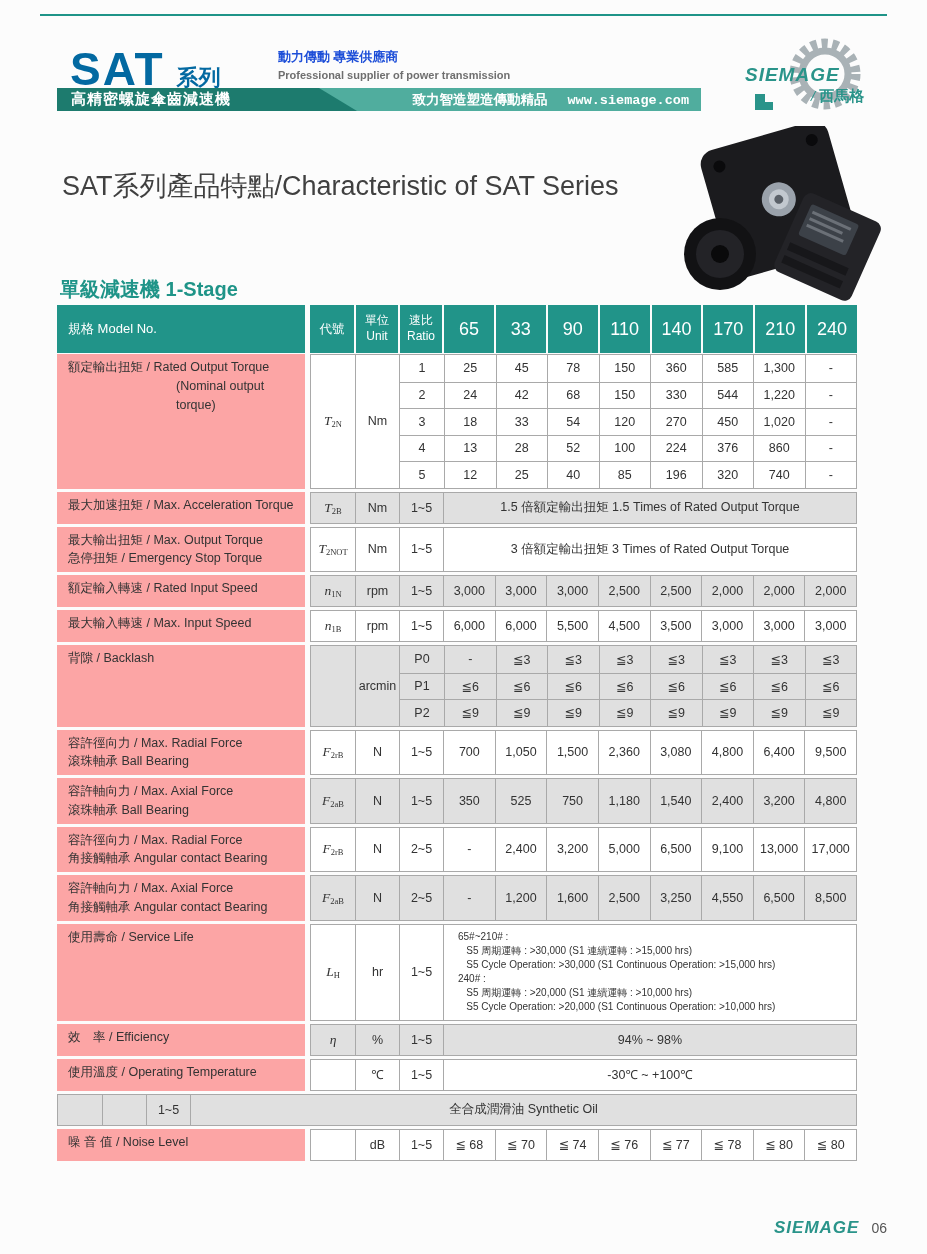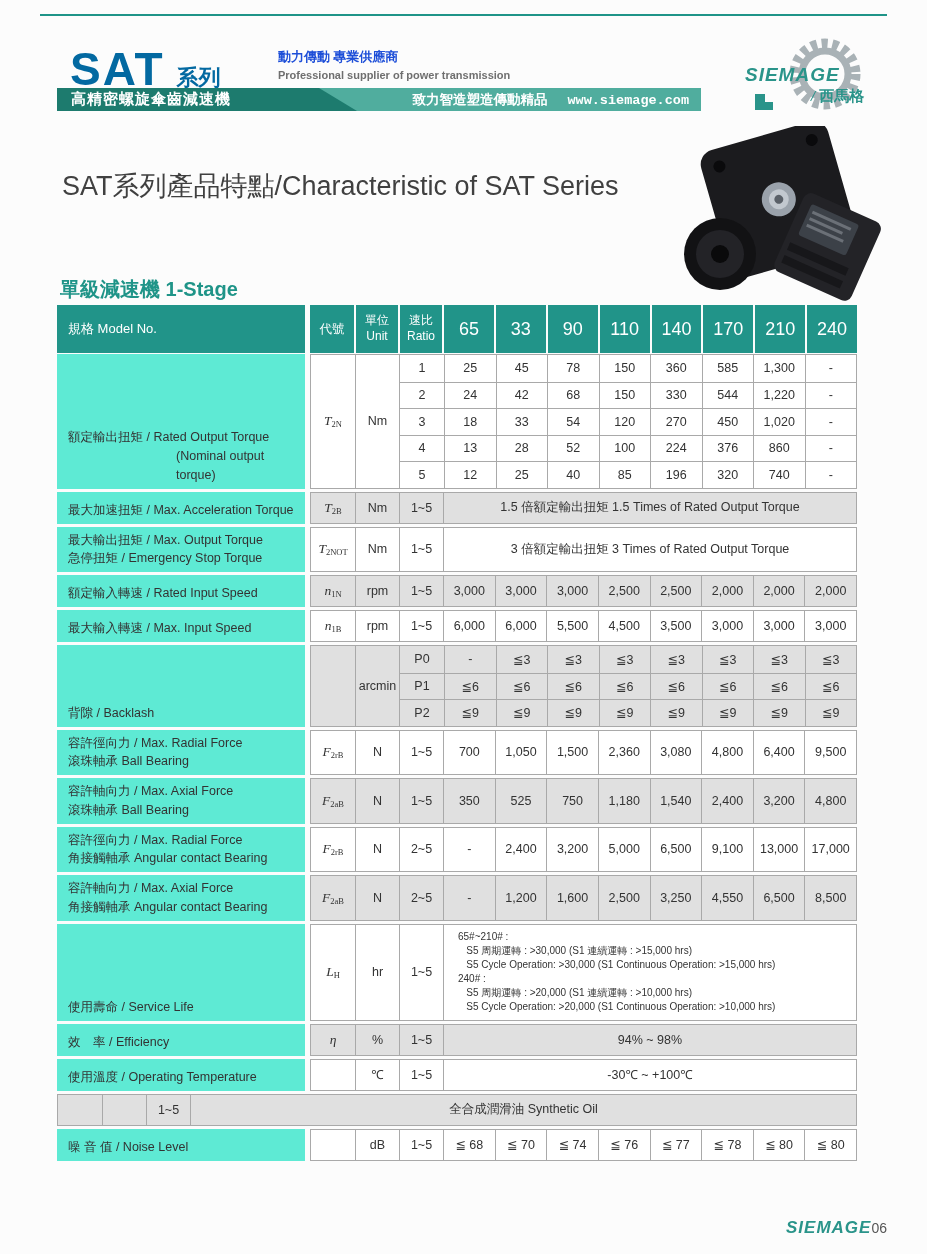--- a/index.html
+++ b/index.html
@@ -39,22 +39,22 @@
   .section-heading { position:absolute; left:60px; top:276px; font-size:20px; color:#1f9488; }
 
   .product-photo { position:absolute; left:668px; top:126px; width:230px; height:178px; }
 
   
   .spec-table { position:absolute; left:57px; top:305px; width:800px; }
   .trow { display:flex; align-items:stretch; margin-bottom:3px; min-height:32px; }
   .c { display:flex; align-items:center; justify-content:center; font-size:12.5px; color:#333; text-align:center; }
   .w1 { flex:0 0 44px; width:44px; }
   .v { flex:1 1 0; }
-  .lab { flex:0 0 248px; width:248px; background:#5eead4; margin-right:5px;
-         flex-direction:column; align-items:flex-start; justify-content:flex-end;
+  .lab { flex:0 0 248px; width:248px; background:#fca5a5; margin-right:5px;
+         flex-direction:column; align-items:flex-start; justify-content:flex-start;
          padding:4px 0 4px 11px; line-height:1.5; text-align:left; }
   .lab .ind { padding-left:108px; }
   .dpart { flex:1 1 auto; display:flex; align-items:stretch; border:1px solid #a9a9a9; background:#fff; }
   .trow.shaded .dpart { background:#e0e0e0; }
   .dpart > * + * { border-left:1px solid #a9a9a9; }
   .subcol { flex:1 1 auto; display:flex; flex-direction:column; }
   .subrow { display:flex; flex:1; min-height:26.5px; }
   .subrow > * + * { border-left:1px solid #a9a9a9; }
   .subrow.bt { border-top:1px solid #a9a9a9; }
   .codec i, .codec sub { font-family:"Liberation Serif", serif; }
@@ -67,21 +67,21 @@
   .trow.head { min-height:48px; margin-bottom:1px; }
   .trow.head .c { background:#219489; color:#fff; }
   .trow.head .lab { background:#219489; justify-content:center; font-size:13px; }
   .trow.head .dpart { border:none; background:transparent; }
   .trow.head .dpart > * + * { border-left:2px solid #fcfcfc; }
   .trow.head .c.size { font-size:18px; }
   .trow.head .small2 { font-size:12px; line-height:1.3; }
 
   .footer { position:absolute; right:40px; bottom:16px; display:flex; align-items:baseline; }
   .f-logo { color:#2a948a; font-size:17px; font-weight:bold; font-style:italic; letter-spacing:1px; }
-  .f-page { color:#555; font-size:14px; }
+  .f-page { color:#555; font-size:14px; margin-left:12px; }
 </style>
 </head>
 <body>
 
 <div class="top-rule"></div>
 
 <div class="series">
   <span class="series-name">SAT</span><span class="series-suffix">系列</span>
 </div>
 

